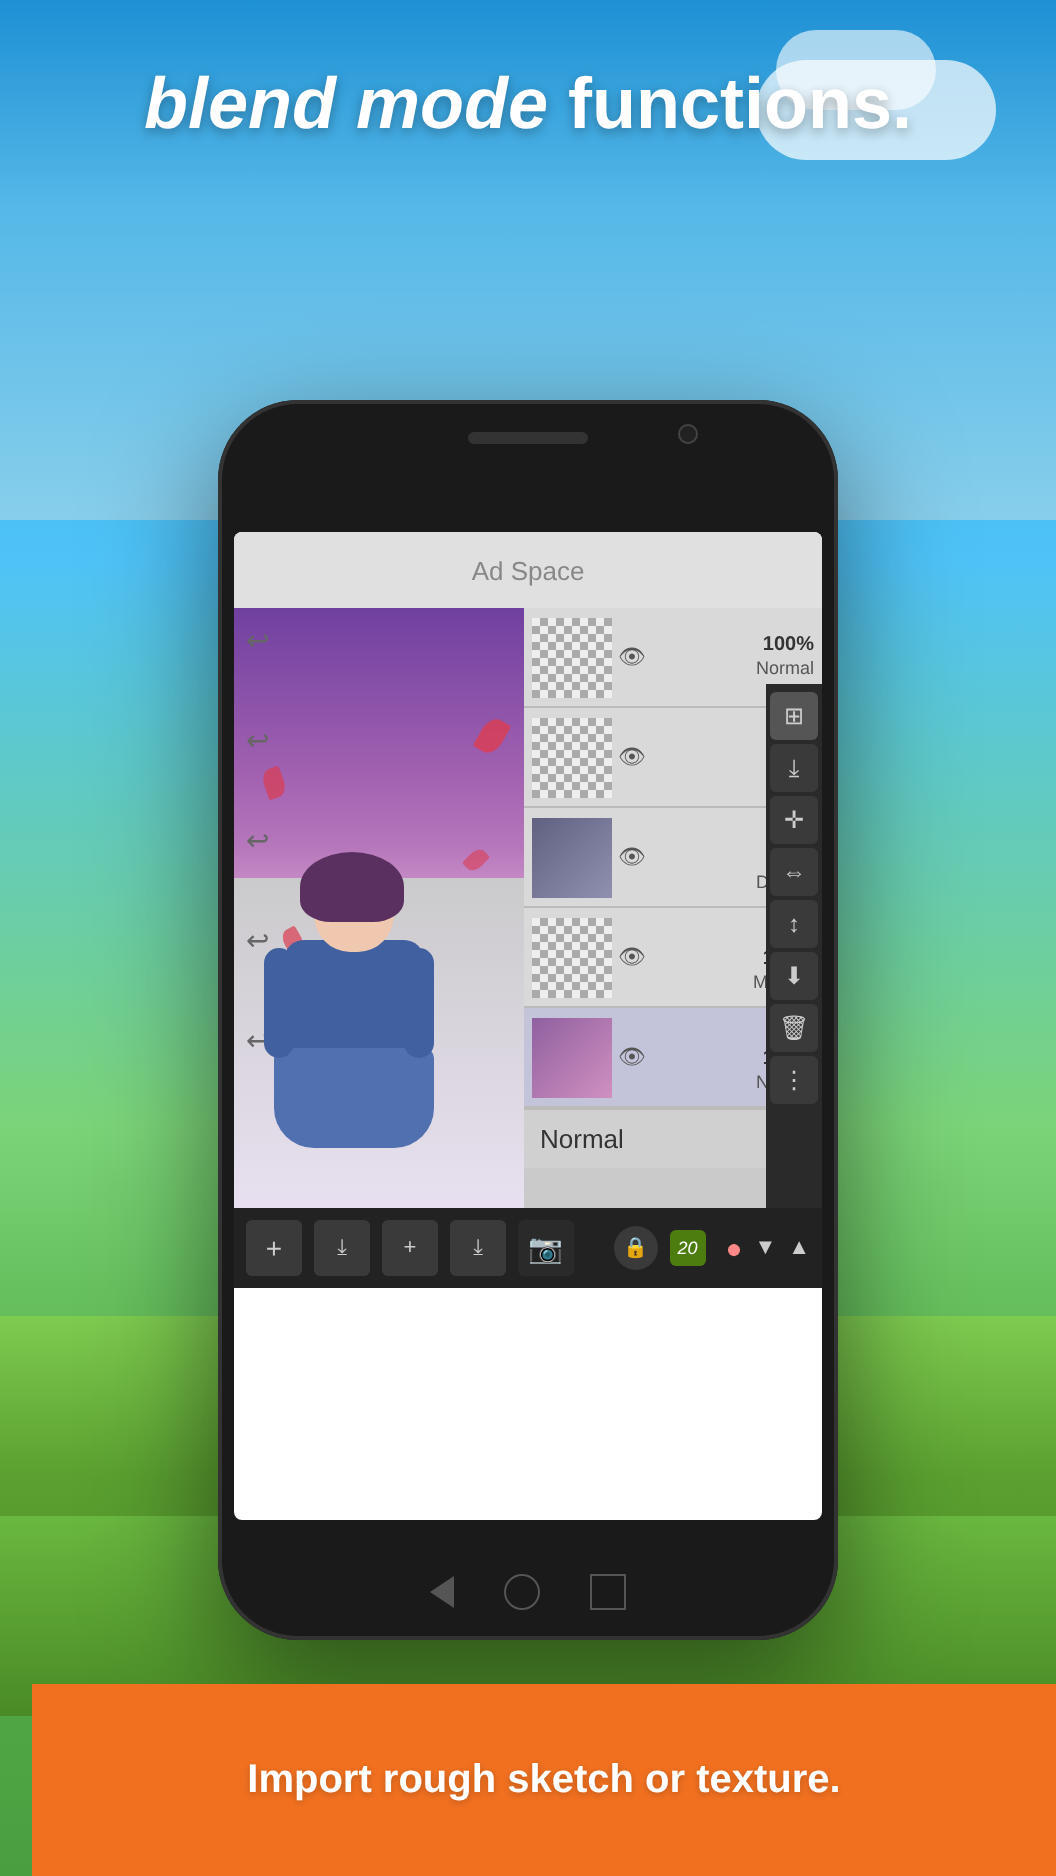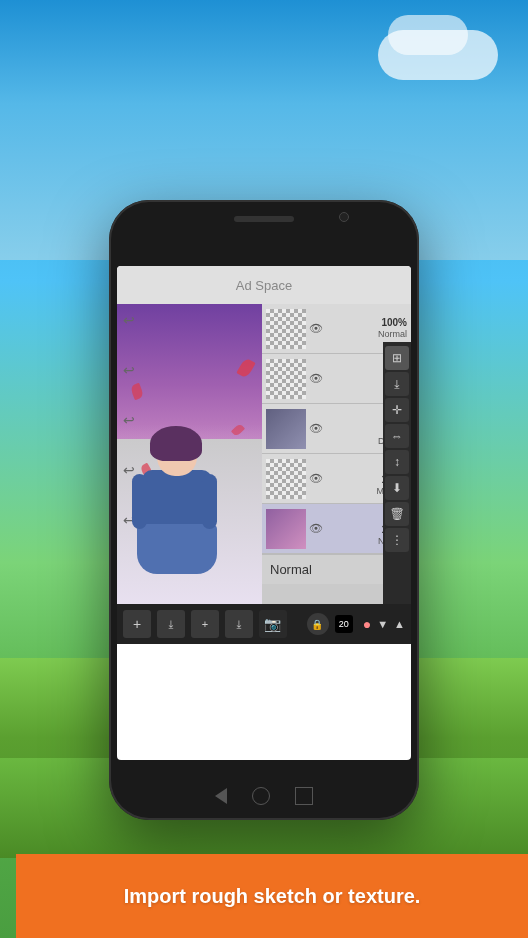--- a/index.html
+++ b/index.html
@@ -339,21 +339,21 @@
       color: #333;
       border-top: 1px solid #bbb;
       justify-content: space-between;
     }
 
     
     .bottom-banner {
       position: absolute;
       bottom: 0;
       left: 16px; right: 0;
-      height: 84px;
+      height: 96px;
       background: #f07020;
       display: flex;
       align-items: center;
       justify-content: center;
       z-index: 30;
       border-radius: 0 0 0 0;
     }
 
     .bottom-banner-text {
       color: white;
@@ -395,20 +395,24 @@
 <div class="background"></div>
 <div class="bg-clouds"></div>
 <div class="cloud1"></div>
 <div class="cloud2"></div>
 
 <div class="field-area">
   <div class="field-flowers"></div>
 </div>
 
 <div class="title-area">
+  <div class="title-line2">
+    <span class="highlight">blend mode</span>
+    <span>functions.</span>
+  </div>
 </div>
 
 <div class="phone-wrapper">
   <div class="phone-outer">
     <div class="phone-speaker"></div>
     <div class="phone-camera"></div>
 
     <div class="phone-screen">
 
       <div class="ad-space">
@@ -519,21 +523,21 @@
       </div>
 
       <div class="bottom-toolbar">
         <div class="bt-btn">+</div>
         <div class="bt-btn" style="font-size:11px;">⤓</div>
         <div class="bt-btn" style="font-size:11px;">+</div>
         <div class="bt-btn" style="font-size:11px;">⤓</div>
         <div class="bt-btn camera">📷</div>
         <div style="flex:1;"></div>
         <div style="background:#3a3a3a;border-radius:50%;width:22px;height:22px;display:flex;align-items:center;justify-content:center;color:#4af;font-size:10px;">🔒</div>
-        <div style="background:#000000;width:18px;height:18px;border-radius:3px;display:flex;align-items:center;justify-content:center;color:white;font-size:9px;">20</div>
+        <div style="background:#4d7c0f;width:18px;height:18px;border-radius:3px;display:flex;align-items:center;justify-content:center;color:white;font-size:9px;font-style:italic;">20</div>
         <div style="color:#f88;font-size:14px;margin-left:4px;">●</div>
         <div style="color:#ccc;font-size:11px;">▼</div>
         <div style="color:#ccc;font-size:11px;">▲</div>
       </div>
     </div>
 
     <div class="phone-home-bar">
       <div class="phone-nav-triangle"></div>
       <div class="phone-nav-circle"></div>
       <div class="phone-nav-btn"></div>

